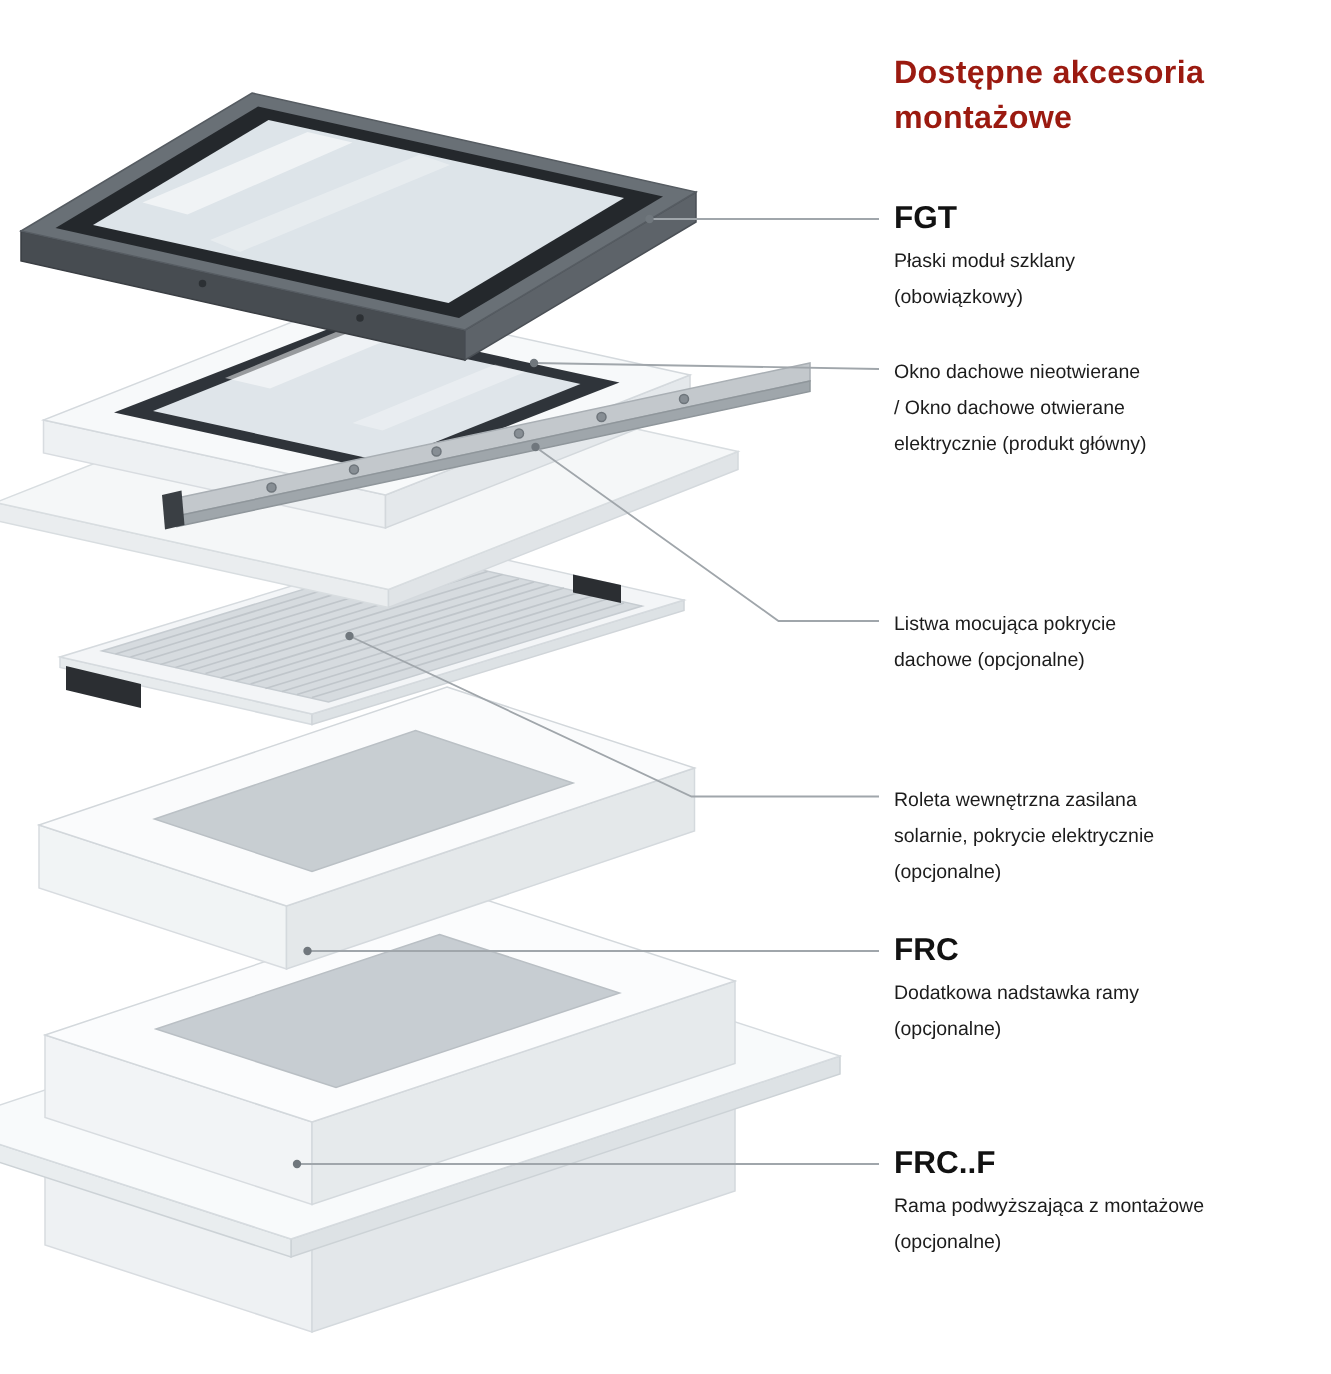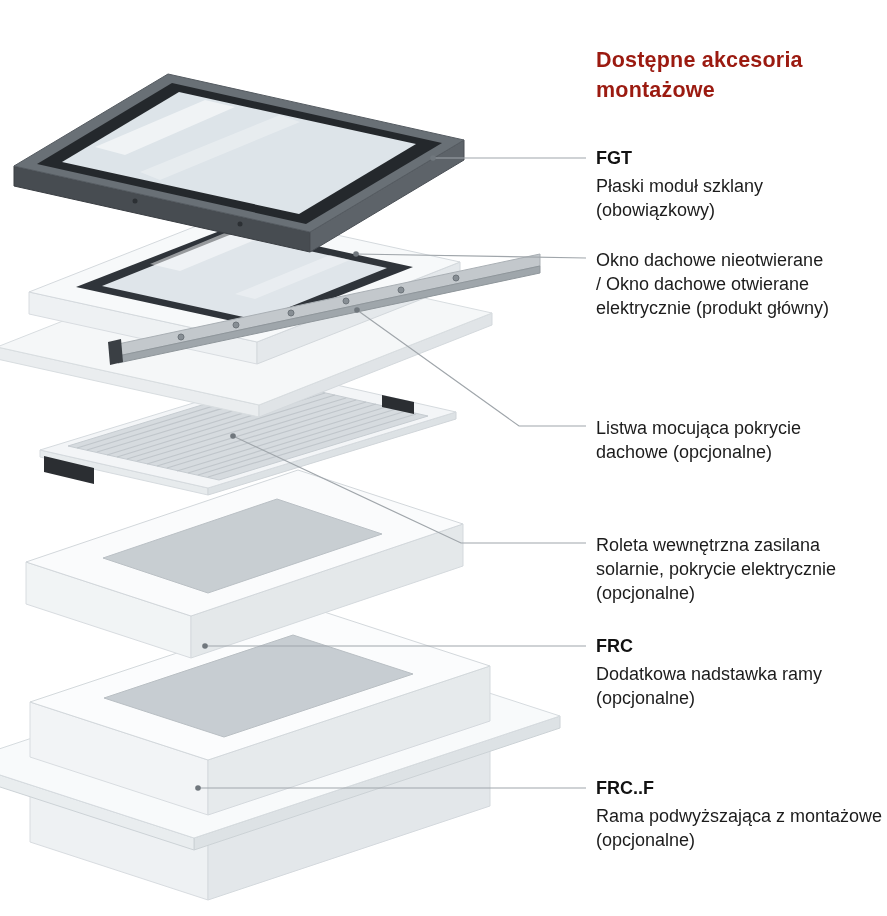--- a/index.html
+++ b/index.html
@@ -3,33 +3,33 @@
 <meta charset="utf-8">
 <style>
   * { margin:0; padding:0; box-sizing:border-box; }
   html, body { width:887px; height:916px; }
   body {
     font-family:"Liberation Sans", sans-serif;
     background:#ffffff;
     position:relative;
     overflow:hidden;
   }
-  .stage { position:absolute; left:0; top:12px; width:887px; height:716px; }
+  .stage { position:absolute; left:0; top:0; width:887px; height:716px; }
   .diagram-svg { position:absolute; left:0; top:0; }
   .title {
     position:absolute; left:596px; top:34px; width:285px;
     font-size:21.5px; font-weight:700; line-height:1.38;
     white-space:pre-line; letter-spacing:.2px;
   }
   .label { position:absolute; left:596px; width:290px; }
   .label .code {
-    font-size:18px; font-weight:700; color:#121212; line-height:26px;
+    font-size:21px; font-weight:700; color:#121212; line-height:26px;
   }
   .label .desc {
-    margin-top:3px; font-size:18px; color:#1c1c1c; line-height:24px;
+    margin-top:3px; font-size:13px; color:#1c1c1c; line-height:24px;
     white-space:pre-line;
   }
 </style>
 </head>
 <body>
 
 <div class="stage">
 
   <svg class="diagram-svg" width="887" height="916" viewBox="0 0 887 916">
 

